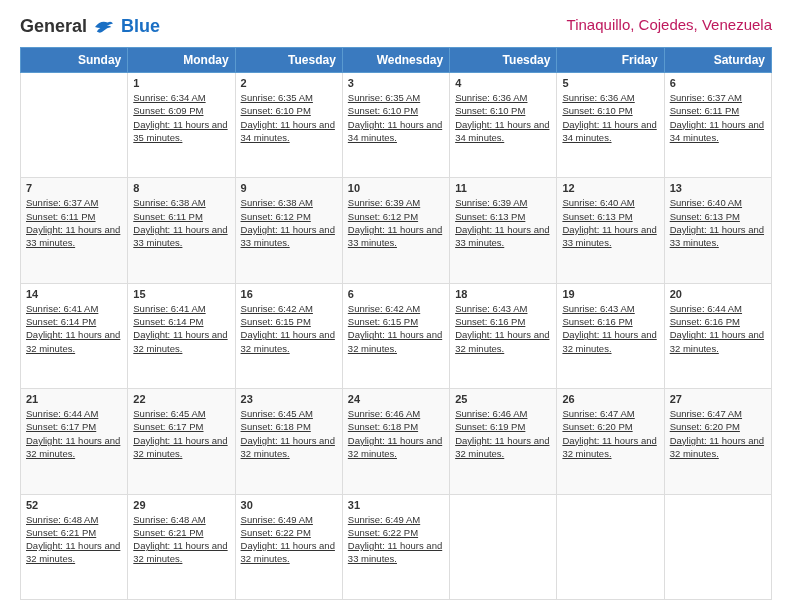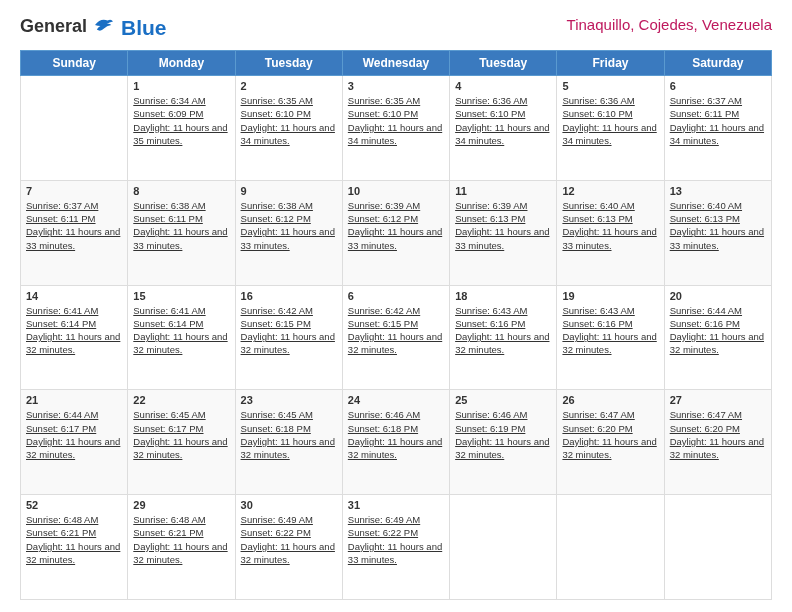--- a/index.html
+++ b/index.html
@@ -23,21 +23,21 @@
       align-items: flex-start;
       margin-bottom: 10px;
     }
     .logo {
       display: flex;
       flex-direction: column;
       align-items: flex-start;
     }
     .logo-text {
       display: flex;
-      align-items: flex-start;
+      align-items: center;
       gap: 6px;
     }
     .logo-bird {
       width: 22px;
       height: 18px;
     }
     .title-section {
       text-align: right;
     }
     .month-title {
@@ -54,21 +54,21 @@
       flex: 1;
       border-collapse: collapse;
       width: 100%;
       border: 1px solid #ccc;
     }
     .calendar th {
       background-color: #3a7abf;
       color: #fff;
       font-size: 12px;
       font-weight: bold;
-      text-align: center;
+      text-align: right;
       padding: 5px 6px;
       border: 1px solid #5a9ad0;
     }
     .calendar td {
       vertical-align: top;
       padding: 4px 5px;
       border: 1px solid #ddd;
       font-size: 9.5px;
       color: #333;
       width: calc(100% / 7);
@@ -98,21 +98,21 @@
 <body>
 
 <div class="page">
   <div class="header">
     <div class="logo">
       <div class="logo-text">
         <span style="font-size:18px;font-weight:bold;color:#333;">General</span>
         <svg class="logo-bird" viewBox="0 0 24 20" xmlns="http://www.w3.org/2000/svg">
           <path d="M2 10 Q8 2 16 5 Q20 3 22 6 Q18 7 15 9 Q18 8 20 10 Q15 11 12 14 Q8 18 4 15 Q6 12 8 11 Q5 11 2 10Z" fill="#1a6fc4"></path>
         </svg>
-        <span style="font-size:21px;font-weight:bold;color:#1a6fc4;">Blue</span>
+        <span style="font-size:18px;font-weight:bold;color:#1a6fc4;">Blue</span>
       </div>
     </div>
     <div class="title-section">
       <div class="location-title">Tinaquillo, Cojedes, Venezuela</div>
     </div>
   </div>
 
   <table class="calendar">
     <thead>
       <tr>

